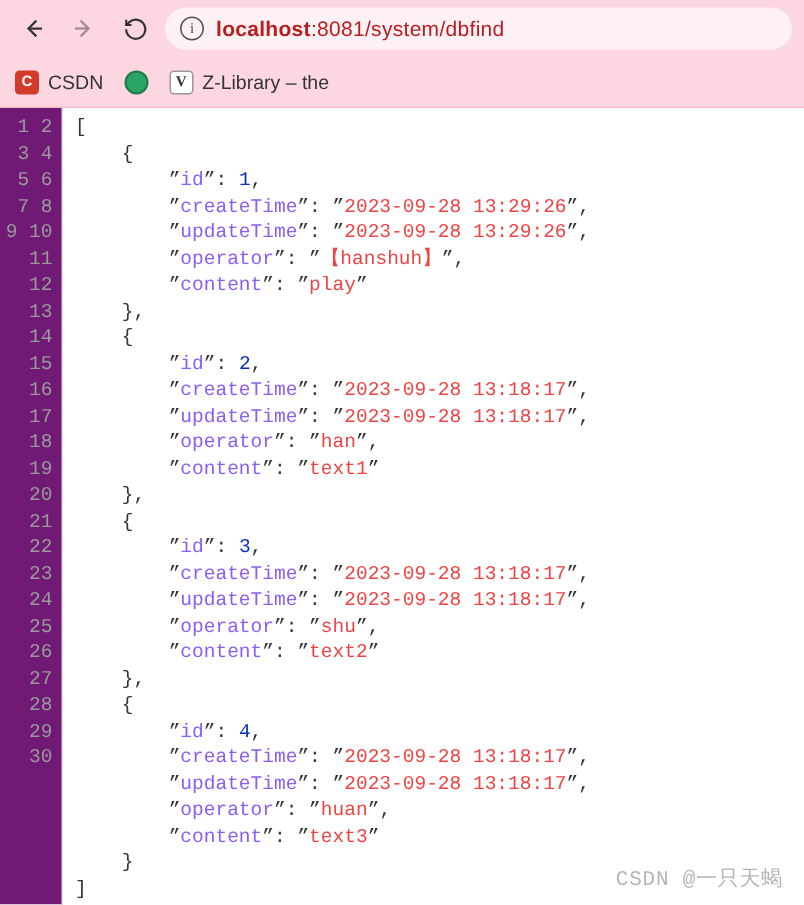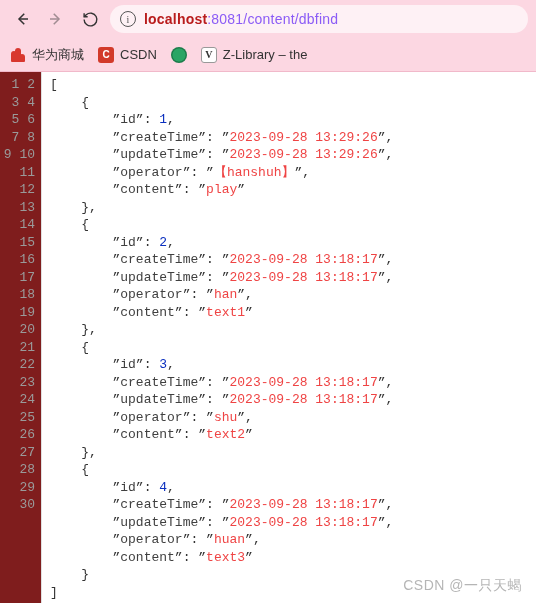--- a/index.html
+++ b/index.html
@@ -42,21 +42,21 @@
     gap: 8px;
     color: #444;
   }
   .addr-info-icon {
     width: 16px; height:16px; border:1.3px solid #555; border-radius:50%;
     display:flex; align-items:center; justify-content:center;
     font-size:10px; color:#555; font-family: Georgia, serif;
   }
   .url { font-size: 14px; letter-spacing: .2px; }
   .url .host-main { color:#b91c1c; font-weight:600; }
-  .url .host-rest, .url .path { color:#8b5cf6; }
+  .url .host-rest, .url .path { color:#b91c1c; }
 
   .bookmarks {
     height: 34px;
     background: #fcd7e2;
     display: flex;
     align-items: center;
     padding: 0 10px;
     gap: 14px;
     border-bottom: 1px solid #f1b9ca;
     font-size: 13px;
@@ -83,52 +83,52 @@
   .fav-z { background:#fff; color:#333; border:1px solid #999; font-family:Georgia,serif; }
 
   .content {
     display: flex;
     background: #fff;
     height: calc(603px - 38px - 34px);
     position: relative;
   }
   .gutter {
     width: 42px;
-    background: #7f1d1d;
+    background: #701a75;
     border-right: 1px solid #e0e0e0;
     text-align: right;
     color: #9a9a9a;
     font-family: Consolas, "Courier New", monospace;
     font-size: 13px;
     padding: 4px 6px 0 0;
     line-height: 17.5px;
     user-select: none;
   }
   .code {
     flex:1;
     padding: 4px 0 0 8px;
     font-family: Consolas, "Courier New", monospace;
     font-size: 13px;
     line-height: 17.5px;
     white-space: pre;
     color: #333;
     overflow: hidden;
   }
   .p  { color: #333; }           
-  .k  { color: #404040; }        
+  .k  { color: #8b5cf6; }        
   .s  { color: #ef4444; }        
   .n  { color: #0a2fbf; }        
 
   .watermark {
     position: absolute;
     right: 14px;
     bottom: 8px;
     color: rgba(120,120,120,.55);
     font-size: 14px;
-    font-family: Liberation Sans, sans-serif;
+    font-family: Liberation Mono, monospace;
     letter-spacing: .5px;
     pointer-events: none;
   }
   .linewrap { display:block; }
 </style>
 </head>
 <body>
 
 <div class="toolbar">
   <div class="nav-btn" title="Back">
@@ -145,32 +145,26 @@
   </div>
   <div class="nav-btn" title="Reload">
     <svg width="17" height="17" viewBox="0 0 24 24" fill="none" stroke="#333" stroke-width="2">
         <path d="M3 12a9 9 0 1 0 3-6.7L3 8"></path>
         <path d="M3 3v5h5"></path>
       </svg>
   </div>
   <div class="address">
     <div class="addr-info-icon">i</div>
     <span class="url">
-      <span class="host-main">localhost</span><span class="host-rest">:8081</span><span class="path">/content/dbfind</span>
+      <span class="host-main">localhost</span><span class="host-rest">:8081</span><span class="path">/system/dbfind</span>
     </span>
   </div>
 </div>
 
 <div class="bookmarks">
-  <div class="bm">
-    <span class="fav-hw">
-        <span class="p3"></span>
-      </span>
-    <span>华为商城</span>
-  </div>
   <div class="bm">
     <span class="favicon fav-csdn">C</span>
     <span>CSDN</span>
   </div>
   <div class="bm">
     <span class="favicon fav-bupt"></span>
   </div>
   <div class="bm">
     <span class="favicon fav-z">V</span>
     <span>Z-Library – the</span>

